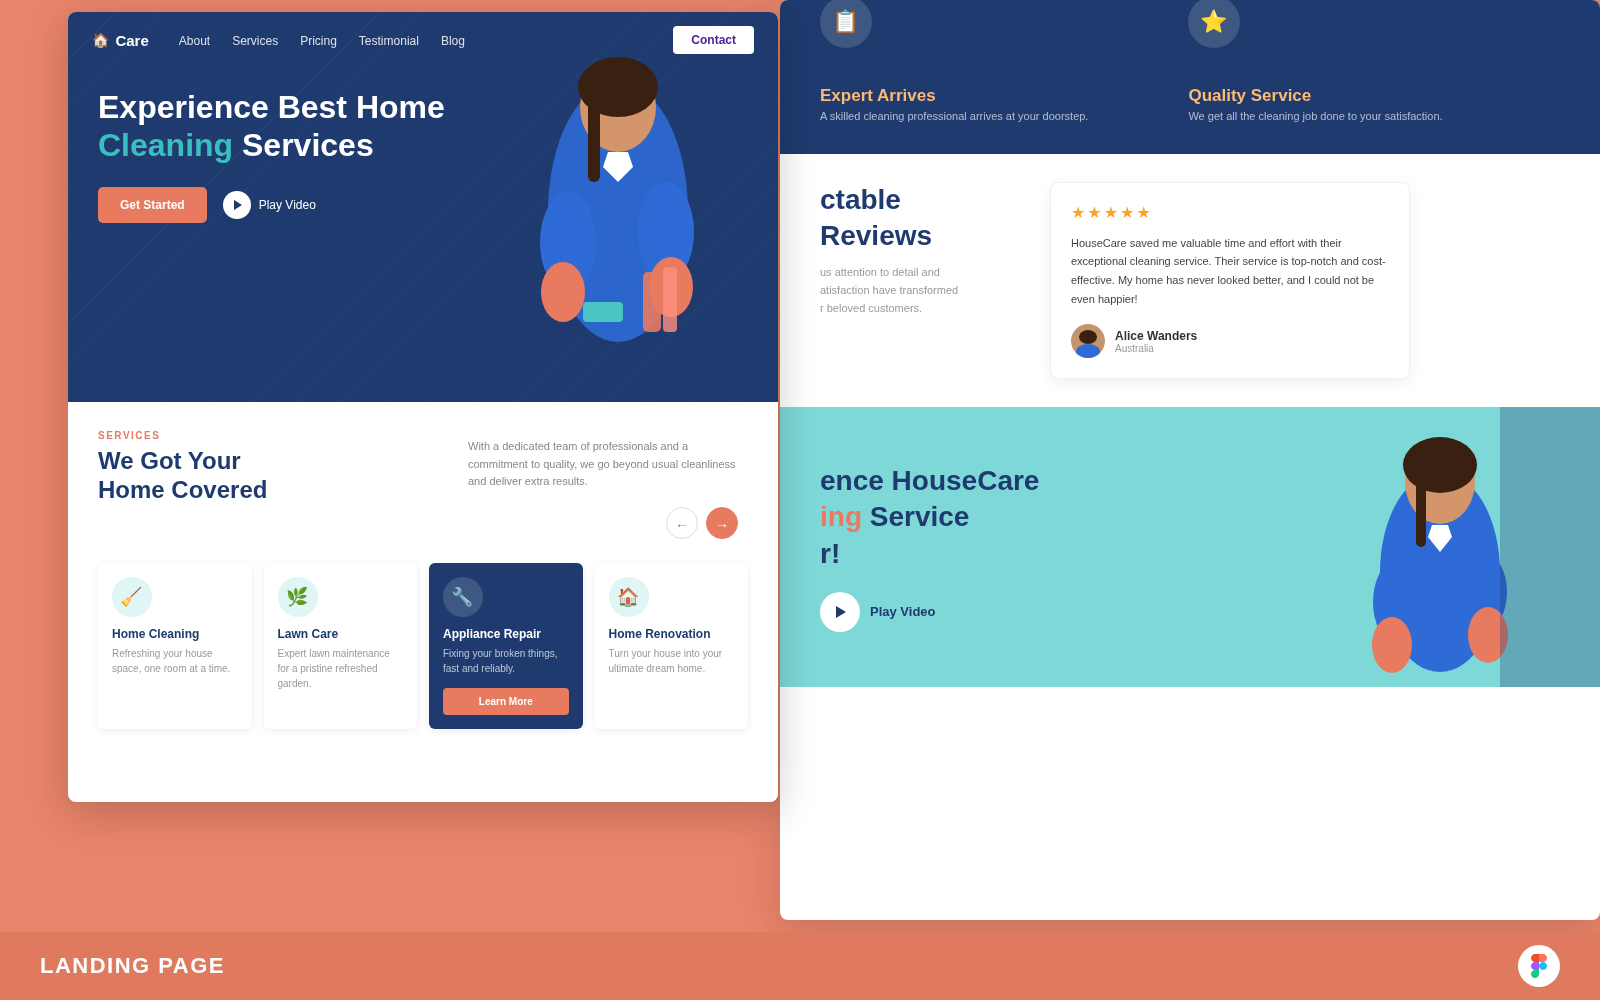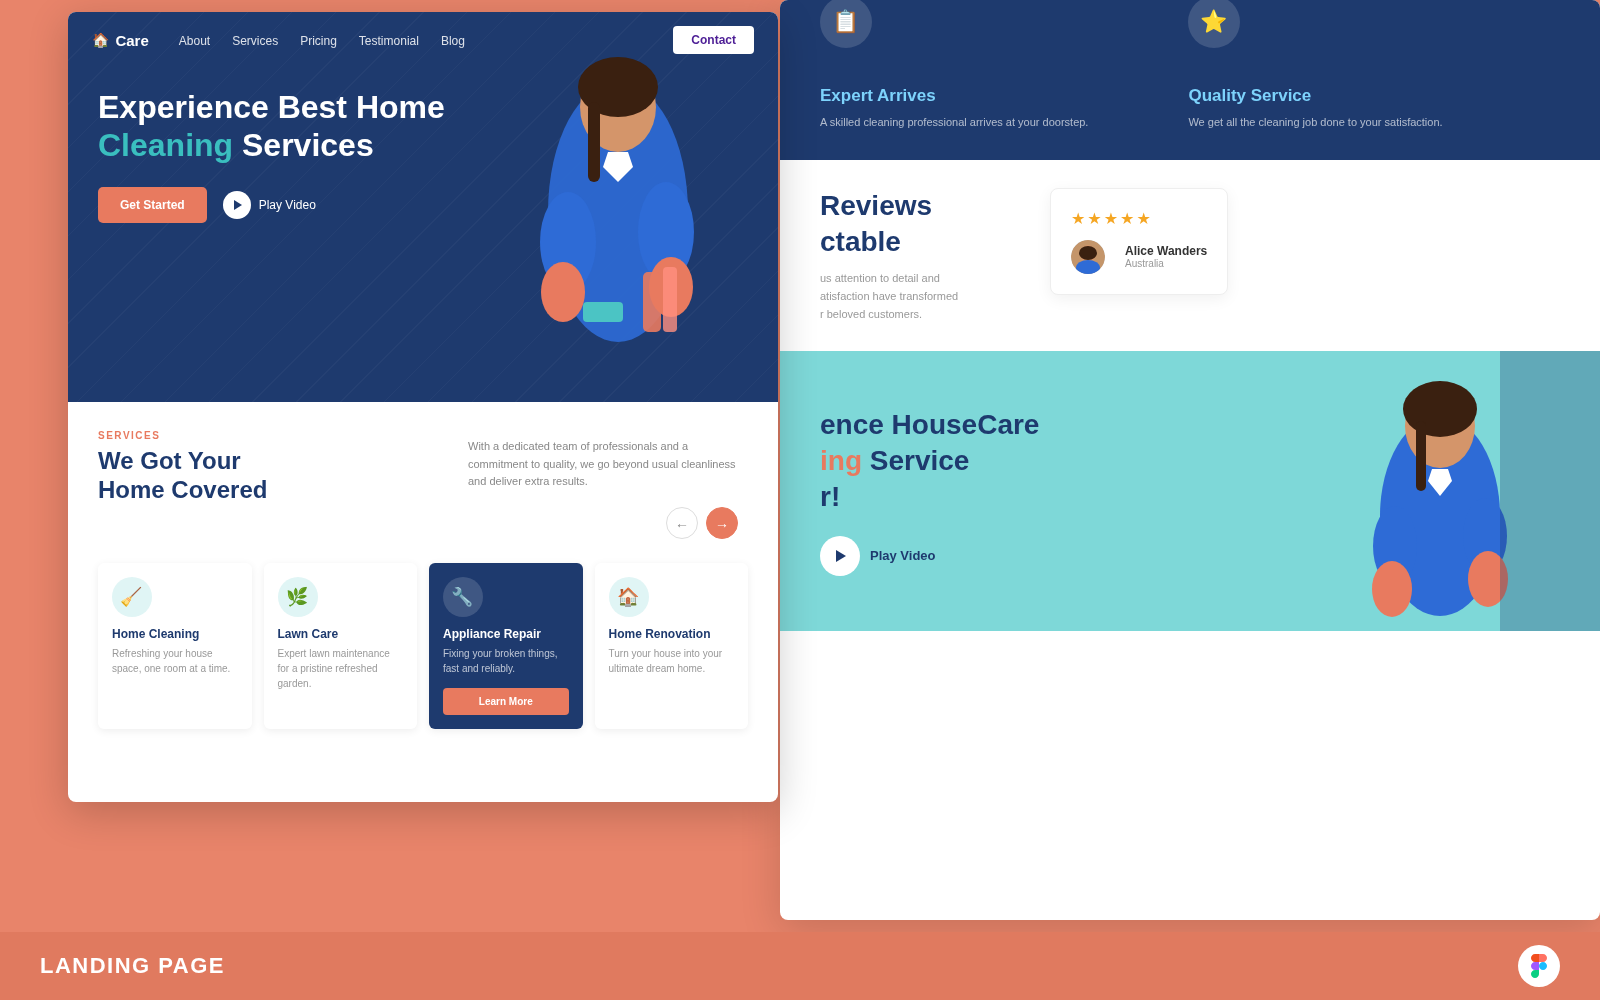--- a/index.html
+++ b/index.html
@@ -348,21 +348,21 @@
     }
     .review-text {
       color: #444;
       font-size: 11px;
       line-height: 1.7;
       margin-bottom: 16px;
     }
     .reviewer {
       display: flex;
       align-items: center;
-      gap: 20px;
+      gap: 10px;
     }
     .reviewer-avatar {
       width: 34px;
       height: 34px;
       border-radius: 50%;
       background: #ccc;
       overflow: hidden;
       display: flex;
       align-items: center;
       justify-content: center;
@@ -442,24 +442,24 @@
     .dark-box-cta {
       position: absolute;
       right: 0;
       top: 0;
       width: 100px;
       height: 280px;
       background: #1E3A6E;
       opacity: 0.3;
     }
     .rfb-title {
-      color: #7dd3fc;
+      color: #fdba74;
       font-size: 17px;
       font-weight: 700;
-      margin-bottom: 8px;
+      margin-bottom: 2px;
     }
     .rfb-desc {
       color: rgba(255,255,255,0.65);
       font-size: 11px;
       line-height: 1.6;
     }
 
     
     .partial-text {
       color: #1E3A6E;
@@ -612,32 +612,33 @@
         <div class="rfb-title">Quality Service</div>
         <div class="rfb-desc">We get all the cleaning job done to your satisfaction.</div>
       </div>
     </div>
   </div>
 
   <div style="background:white; padding:28px 40px; display:flex; gap:30px; align-items:flex-start;">
 
     <div style="min-width:200px;">
       <div class="partial-text">
+        <span style="display:block;">ctable</span>
         <span style="display:block;">Reviews</span>
-        <span style="display:block;">ctable</span>
       </div>
       <p style="color:#999; font-size:11px; line-height:1.6; margin-top:10px;">
         us attention to detail and<br>
         atisfaction have transformed<br>
         r beloved customers.
       </p>
     </div>
 
     <div class="review-card">
       <div class="stars">★★★★★</div>
+      <p class="review-text">HouseCare saved me valuable time and effort with their exceptional cleaning service. Their service is top-notch and cost-effective. My home has never looked better, and I could not be even happier!</p>
       <div class="reviewer">
         <div class="reviewer-avatar">
           <svg viewBox="0 0 34 34" width="34" height="34">
             <circle cx="17" cy="17" r="17" fill="#C4956A"></circle>
             <ellipse cx="17" cy="14" rx="8" ry="9" fill="#D4956A"></ellipse>
             <ellipse cx="17" cy="13" rx="9" ry="7" fill="#3A2010"></ellipse>
             <ellipse cx="17" cy="28" rx="12" ry="8" fill="#2E6BD6"></ellipse>
           </svg>
         </div>
         <div>

